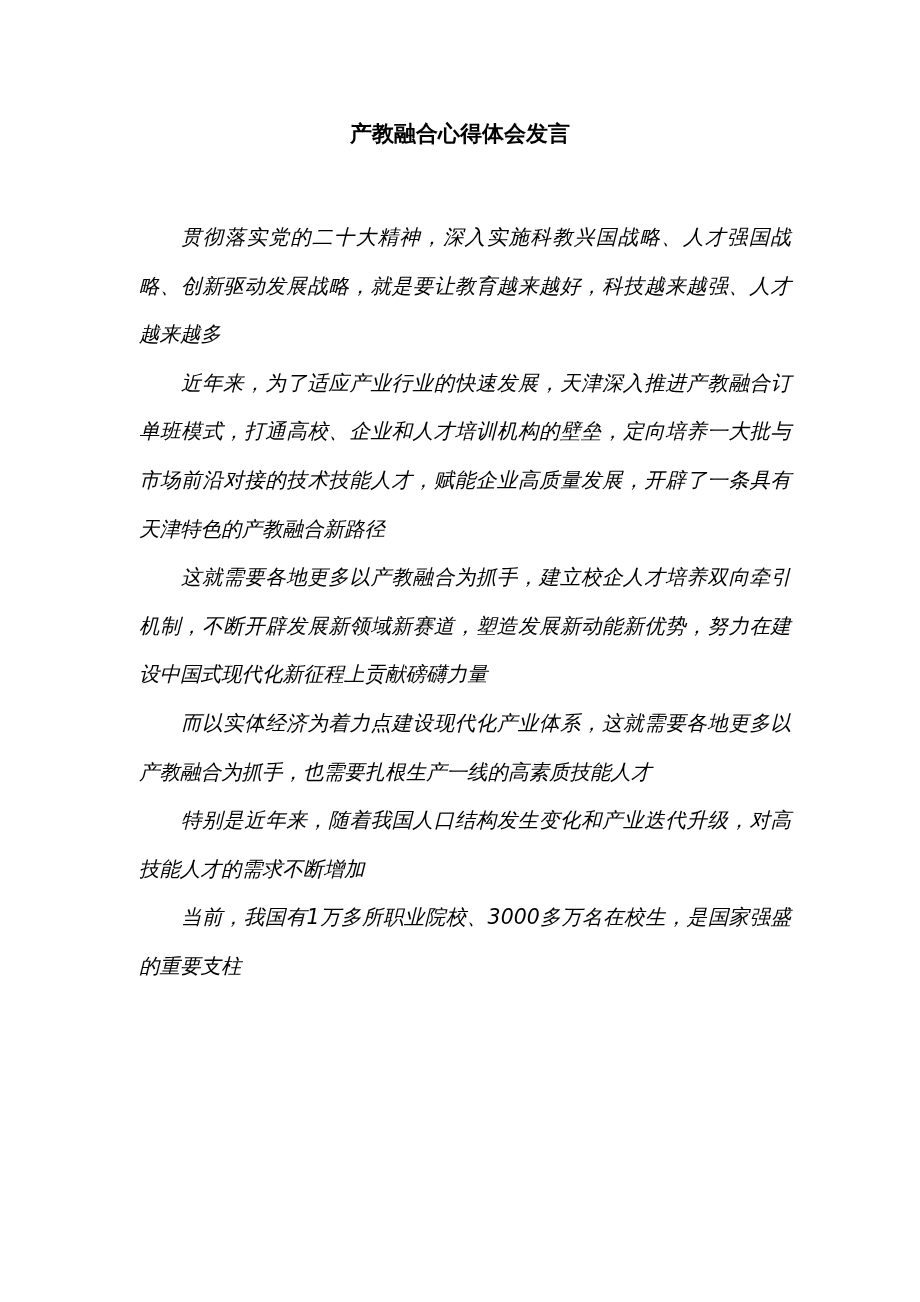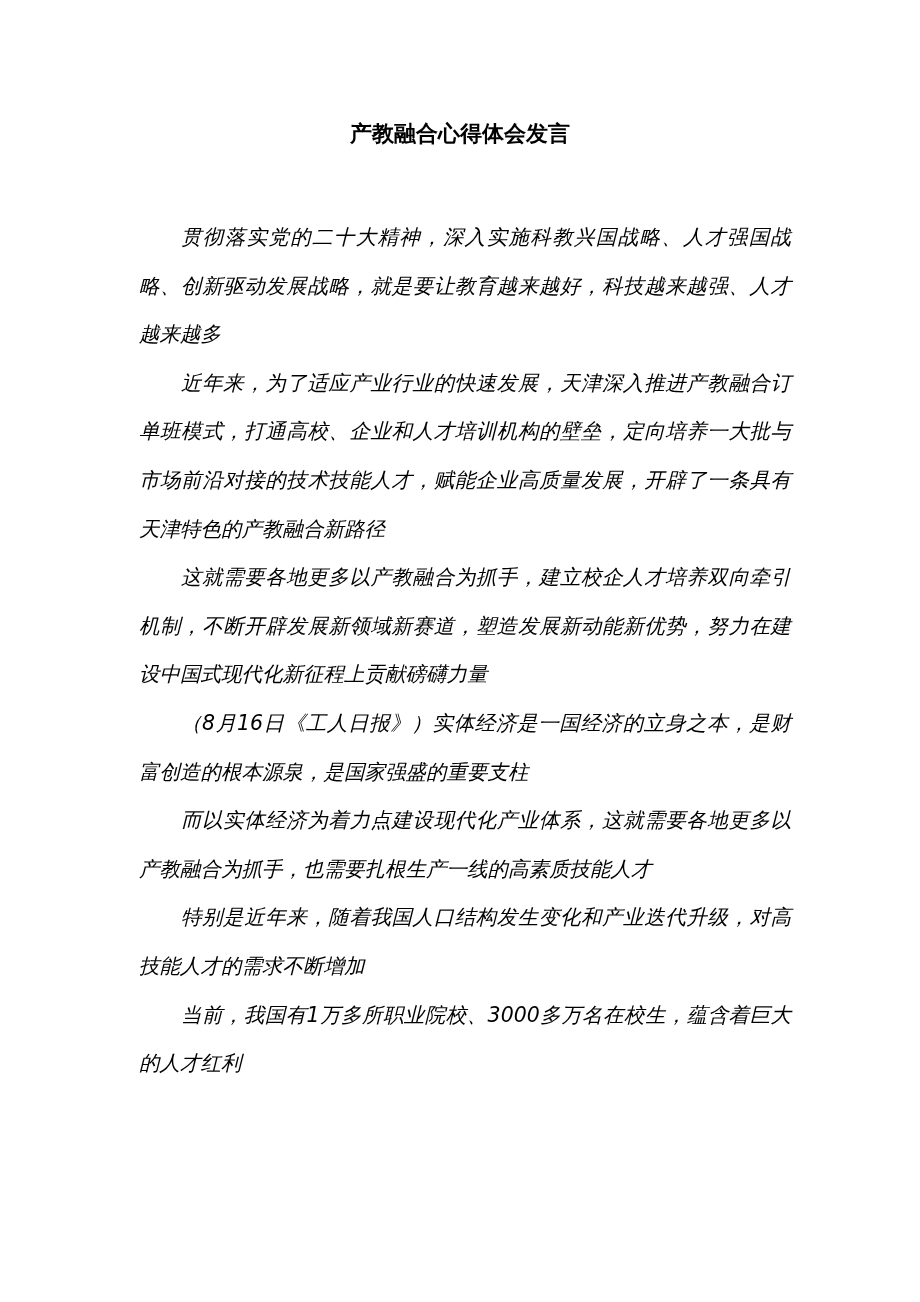--- a/index.html
+++ b/index.html
@@ -56,18 +56,17 @@
 </head>
 <body>
 
 <div class="page">
   <div class="title">产教融合心得体会发言</div>
 
   <div class="body-text">
     <p class="para">贯彻落实党的二十大精神，深入实施科教兴国战略、人才强国战略、创新驱动发展战略，就是要让教育越来越好，科技越来越强、人才越来越多</p>
     <p class="para">近年来，为了适应产业行业的快速发展，天津深入推进产教融合订单班模式，打通高校、企业和人才培训机构的壁垒，定向培养一大批与市场前沿对接的技术技能人才，赋能企业高质量发展，开辟了一条具有天津特色的产教融合新路径</p>
     <p class="para">这就需要各地更多以产教融合为抓手，建立校企人才培养双向牵引机制，不断开辟发展新领域新赛道，塑造发展新动能新优势，努力在建设中国式现代化新征程上贡献磅礴力量</p>
-    <p class="para">（8月16日《工人日报》）实体经济是一国经济的立身之本，是财富创造的根本源泉，是国家强盛的重要支柱</p>
     <p class="para">而以实体经济为着力点建设现代化产业体系，这就需要各地更多以产教融合为抓手，也需要扎根生产一线的高素质技能人才</p>
     <p class="para">特别是近年来，随着我国人口结构发生变化和产业迭代升级，对高技能人才的需求不断增加</p>
-    <p class="para">当前，我国有1万多所职业院校、3000多万名在校生，蕴含着巨大的人才红利</p>
+    <p class="para">当前，我国有1万多所职业院校、3000多万名在校生，是国家强盛的重要支柱</p>
   </div>
 </div>
 
 </body></html>

